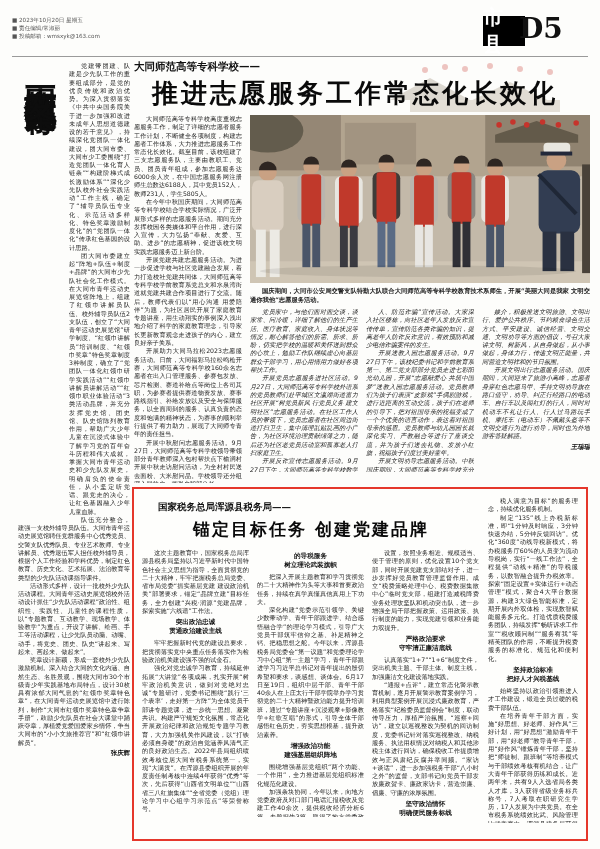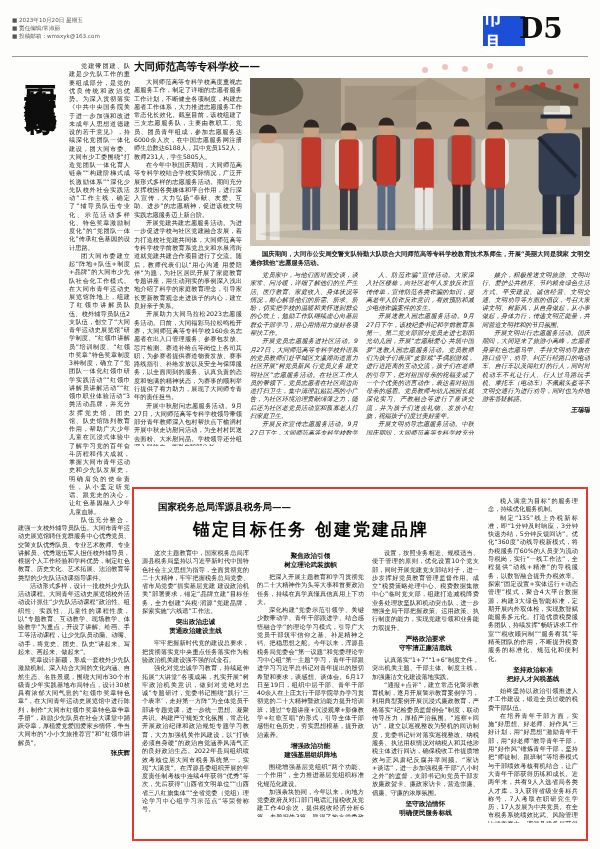--- a/index.html
+++ b/index.html
@@ -2,21 +2,21 @@
 <html><head>
 <meta charset="utf-8">
 <style>
   html,body{margin:0;padding:0;background:#e9e7e2;}
   #page{position:relative;width:600px;height:849px;background:#fdfdfb;margin:0 auto;
         font-family:"DejaVu Sans",sans-serif;color:#1c1c1c;overflow:hidden;}
   
   .header-meta{position:absolute;left:12px;top:16px;width:130px;font-size:5.6px;line-height:8px;color:#555;}
   .masthead{position:absolute;left:133px;top:20px;color:#c8241e;font-weight:bold;font-style:italic;
             font-size:20px;letter-spacing:2px;padding:2px 8px;border-left:1.5px solid #c8241e;border-right:1.5px solid #c8241e;}
-  .badge{position:absolute;left:483px;top:16px;width:42px;height:30px;background:#1d4ed8;color:#fff;
+  .badge{position:absolute;left:483px;top:16px;width:42px;height:30px;background:#000000;color:#fff;
          font-size:20px;font-weight:bold;display:flex;align-items:center;justify-content:center;letter-spacing:2px;}
   .page-no{position:absolute;left:519px;top:12px;font-family:"DejaVu Serif",serif;font-size:28px;font-weight:bold;color:#111;}
   .header-rule{position:absolute;left:12px;top:56px;width:576px;border-top:1px solid #9a9a9a;}
   
   .para{margin:0;text-indent:12px;text-align:justify;}
   .smalltext{font-size:6.2px;line-height:8.3px;color:#222;}
   .sub-h{font-weight:bold;text-align:center;font-size:6.6px;line-height:9px;margin:3px 0;white-space:pre-line;color:#111;}
   .author-line{text-align:right;font-weight:bold;font-size:6.4px;margin-top:2px;color:#111;}
   
   .left-article{position:absolute;left:18px;top:62px;width:112px;height:778px;overflow:hidden;}
@@ -81,20 +81,21 @@
         <rect x="40" y="40" width="150" height="12" fill="#a59478"></rect>
         <circle cx="55" cy="10" r="3" fill="#c6342c"></circle>
           <circle cx="75" cy="7" r="3" fill="#c6342c"></circle>
         <circle cx="95" cy="9" r="3" fill="#c6342c"></circle>
           <circle cx="120" cy="6" r="3" fill="#c6342c"></circle>
         <circle cx="150" cy="9" r="3" fill="#c6342c"></circle>
           <circle cx="180" cy="12" r="3" fill="#c6342c"></circle>
       </svg>
     </div>
     <div class="ta-kicker">大同师范高等专科学校——</div>
+    <div class="ta-headline">推进志愿服务工作常态化长效化</div>
     <div class="ta-body">
       <div class="ta-col1 smalltext">
           <p class="para">大同师范高等专科学校高度重视志愿服务工作，制定了详细的志愿者服务工作计划，不断健全各项制度，构建志愿者工作体系，大力推进志愿服务工作常态化长效化。截至目前，该校组建了三支志愿服务队，主要由教职工、党员、团员青年组成，参加志愿服务达6000余人次，在中国志愿服务网注册师生总数达6188人，其中党员152人，教师231人，学生5805人。</p>
           <p class="para">在今年中秋国庆期间，大同师范高等专科学校结合学校实际情况，广泛开展形式多样的志愿服务活动。期间充分发挥校园各类媒体和平台作用，进行深入宣传，大力弘扬“奉献、友爱、互助、进步”的志愿精神，促进该校文明实践志愿服务迈上新台阶。</p>
           <p class="para">开展党建共建志愿服务活动。为进一步促进学校与社区党建融合发展，着力打造校社党建共同体，大同师范高等专科学校学前教育系党总支和水泉湾街道就党建共建合作项目进行了交流。随后，教师代表们以“用心沟通 用爱陪伴”为题，为社区居民开展了家庭教育专题讲座，用生动翔实的事例深入浅出地介绍了科学的家庭教育理念，引导家长更新教育观念走进孩子的内心，建立良好亲子关系。</p>
           <p class="para">开展助力大同马拉松2023志愿服务活动。日前，大同福彩马拉松鸣枪开赛，大同师范高等专科学校160余名志愿者在出入口管理服务、参赛包发放、芯片检测、赛道补给点等岗位上各司其职，为参赛者提供赛道物资发放、赛事路线指引、补给发放以及安全与保障服务，以全面周到的服务、认真负责的态度和饱满的精神状态，为赛事的顺利举行提供了有力助力，展现了大同师专青年的责任担当。</p>
           <p class="para">开展中秋慰问志愿服务活动。9月27日，大同师范高等专科学校领导带领部分青年教师深入包村帮扶点下榆涧村开展中秋走访慰问活动，为全村村民送去面粉、大米慰问品。学校领导还分组深入脱贫户、监测户和部分老</p>
         </div>
       <div class="ta-right">
         <div class="photo">
@@ -213,21 +214,21 @@
         <div class="ba-headline">锚定目标任务 创建党建品牌</div>
         <div class="ba-cols">
           <div class="ba-col smalltext">
               <p class="para">这次主题教育中，国家税务总局浑源县税务局坚持以习近平新时代中国特色社会主义思想为指导，全面贯彻党的二十大精神，牢牢把握税务总局党委、省市局党委“抓实基层党建 建设政治机关”部署要求，锚定“品牌立建”目标任务，全力创建“兴税·润源”党建品牌，探索实施“六线谱”工作法。</p>
               <div class="sub-h">突出政治忠诚
 贯通政治建设主线</div>
               <p class="para">牢牢把握新时代党的建设总要求，把贯彻落实党中央重点任务落实作为检验政治机关建设强不强的试金石。</p>
               <p class="para">强化对党忠诚学习教育，持续延伸拓展“大讲堂”各项成果，扎实开展“树牢政治机关意识，做到对党绝对忠诚”专题研讨，党委书记围绕“践行‘三个表率’，走好第一方阵”为全体党员干部讲专题党课，进一步统一思想、凝聚共识。构建严守规矩文化氛围，常态化开展政治纪律和政治规矩专题学习教育，大力加强机关作风建设，以“打铁必须自身硬”的政治自觉涵养风清气正的良好政治生态。2022年县局组织绩效考核位居大同市税务系统第一，实现“大满贯”。在浑源县委组织开展的年度责任制考核中连续4年获得“优秀”等次，先后获得“山西省文明单位”“山西省三八红旗集体”“全省党委（党组）理论学习中心组学习示范点”等荣誉称号。</p>
             </div>
           <div class="ba-col smalltext">
-              <div class="sub-h">聚焦政治引领
+              <div class="sub-h">的导税服务
 树立理论武装旗帜</div>
               <p class="para">把深入开展主题教育和学习贯彻党的二十大精神作为头等大事和首要政治任务，持续在真学真懂真信真用上下功夫。</p>
               <p class="para">深化构建“党委示范引领学、关键少数带动学、青年干部跟进学、结合感悟融合学”的理论学习模式，引导广大党员干部筑牢信仰之基、补足精神之钙、把稳思想之舵。今年以来，浑源县税务局党委会“第一议题”和党委理论学习中心组“第一主题”学习，青年干部跟进学习习近平总书记对青年提出的殷切希望和要求，谈感想、谈体会。6月17日至19日，组织中层干部、青年干部40余人在上庄太行干部学院举办学习贯彻党的二十大精神暨政治能力提升培训班，通过“专题讲座+沉浸观摩+影像教学+红歌互唱”的形式，引导全体干部感悟红色历史，夯实思想根基，提升政治素养。</p>
               <div class="sub-h">增强政治功能
 建强基层组织阵地</div>
               <p class="para">围绕增强基层党组织“两个功能、一个作用”，全力推进基层党组织标准化规范化建设。</p>
               <p class="para">加强条块协同，今年以来，向地方党委政府及对口部门电话汇报税收及党建工作40余次，提供税收经济分析6篇、专题报告3篇，取得了地方党委政府对税收工作的大力支持。规范党组织</p>
             </div>
           <div class="ba-col smalltext">
               <p class="para">设置，按照业务相近、规模适当、便于管理的原则，优化设置10个党支部，同时开展党建党支部结对子，进一步发挥好党员教育管理监督作用。成立“税费策略处理中心、税费数据集散中心”临时党支部，组建打造减税降费业务处理攻坚队和机动突击队，进一步增强全局干部把握政策、运用政策、执行制度的能力，实现党建引领和业务能力双提升。</p>

